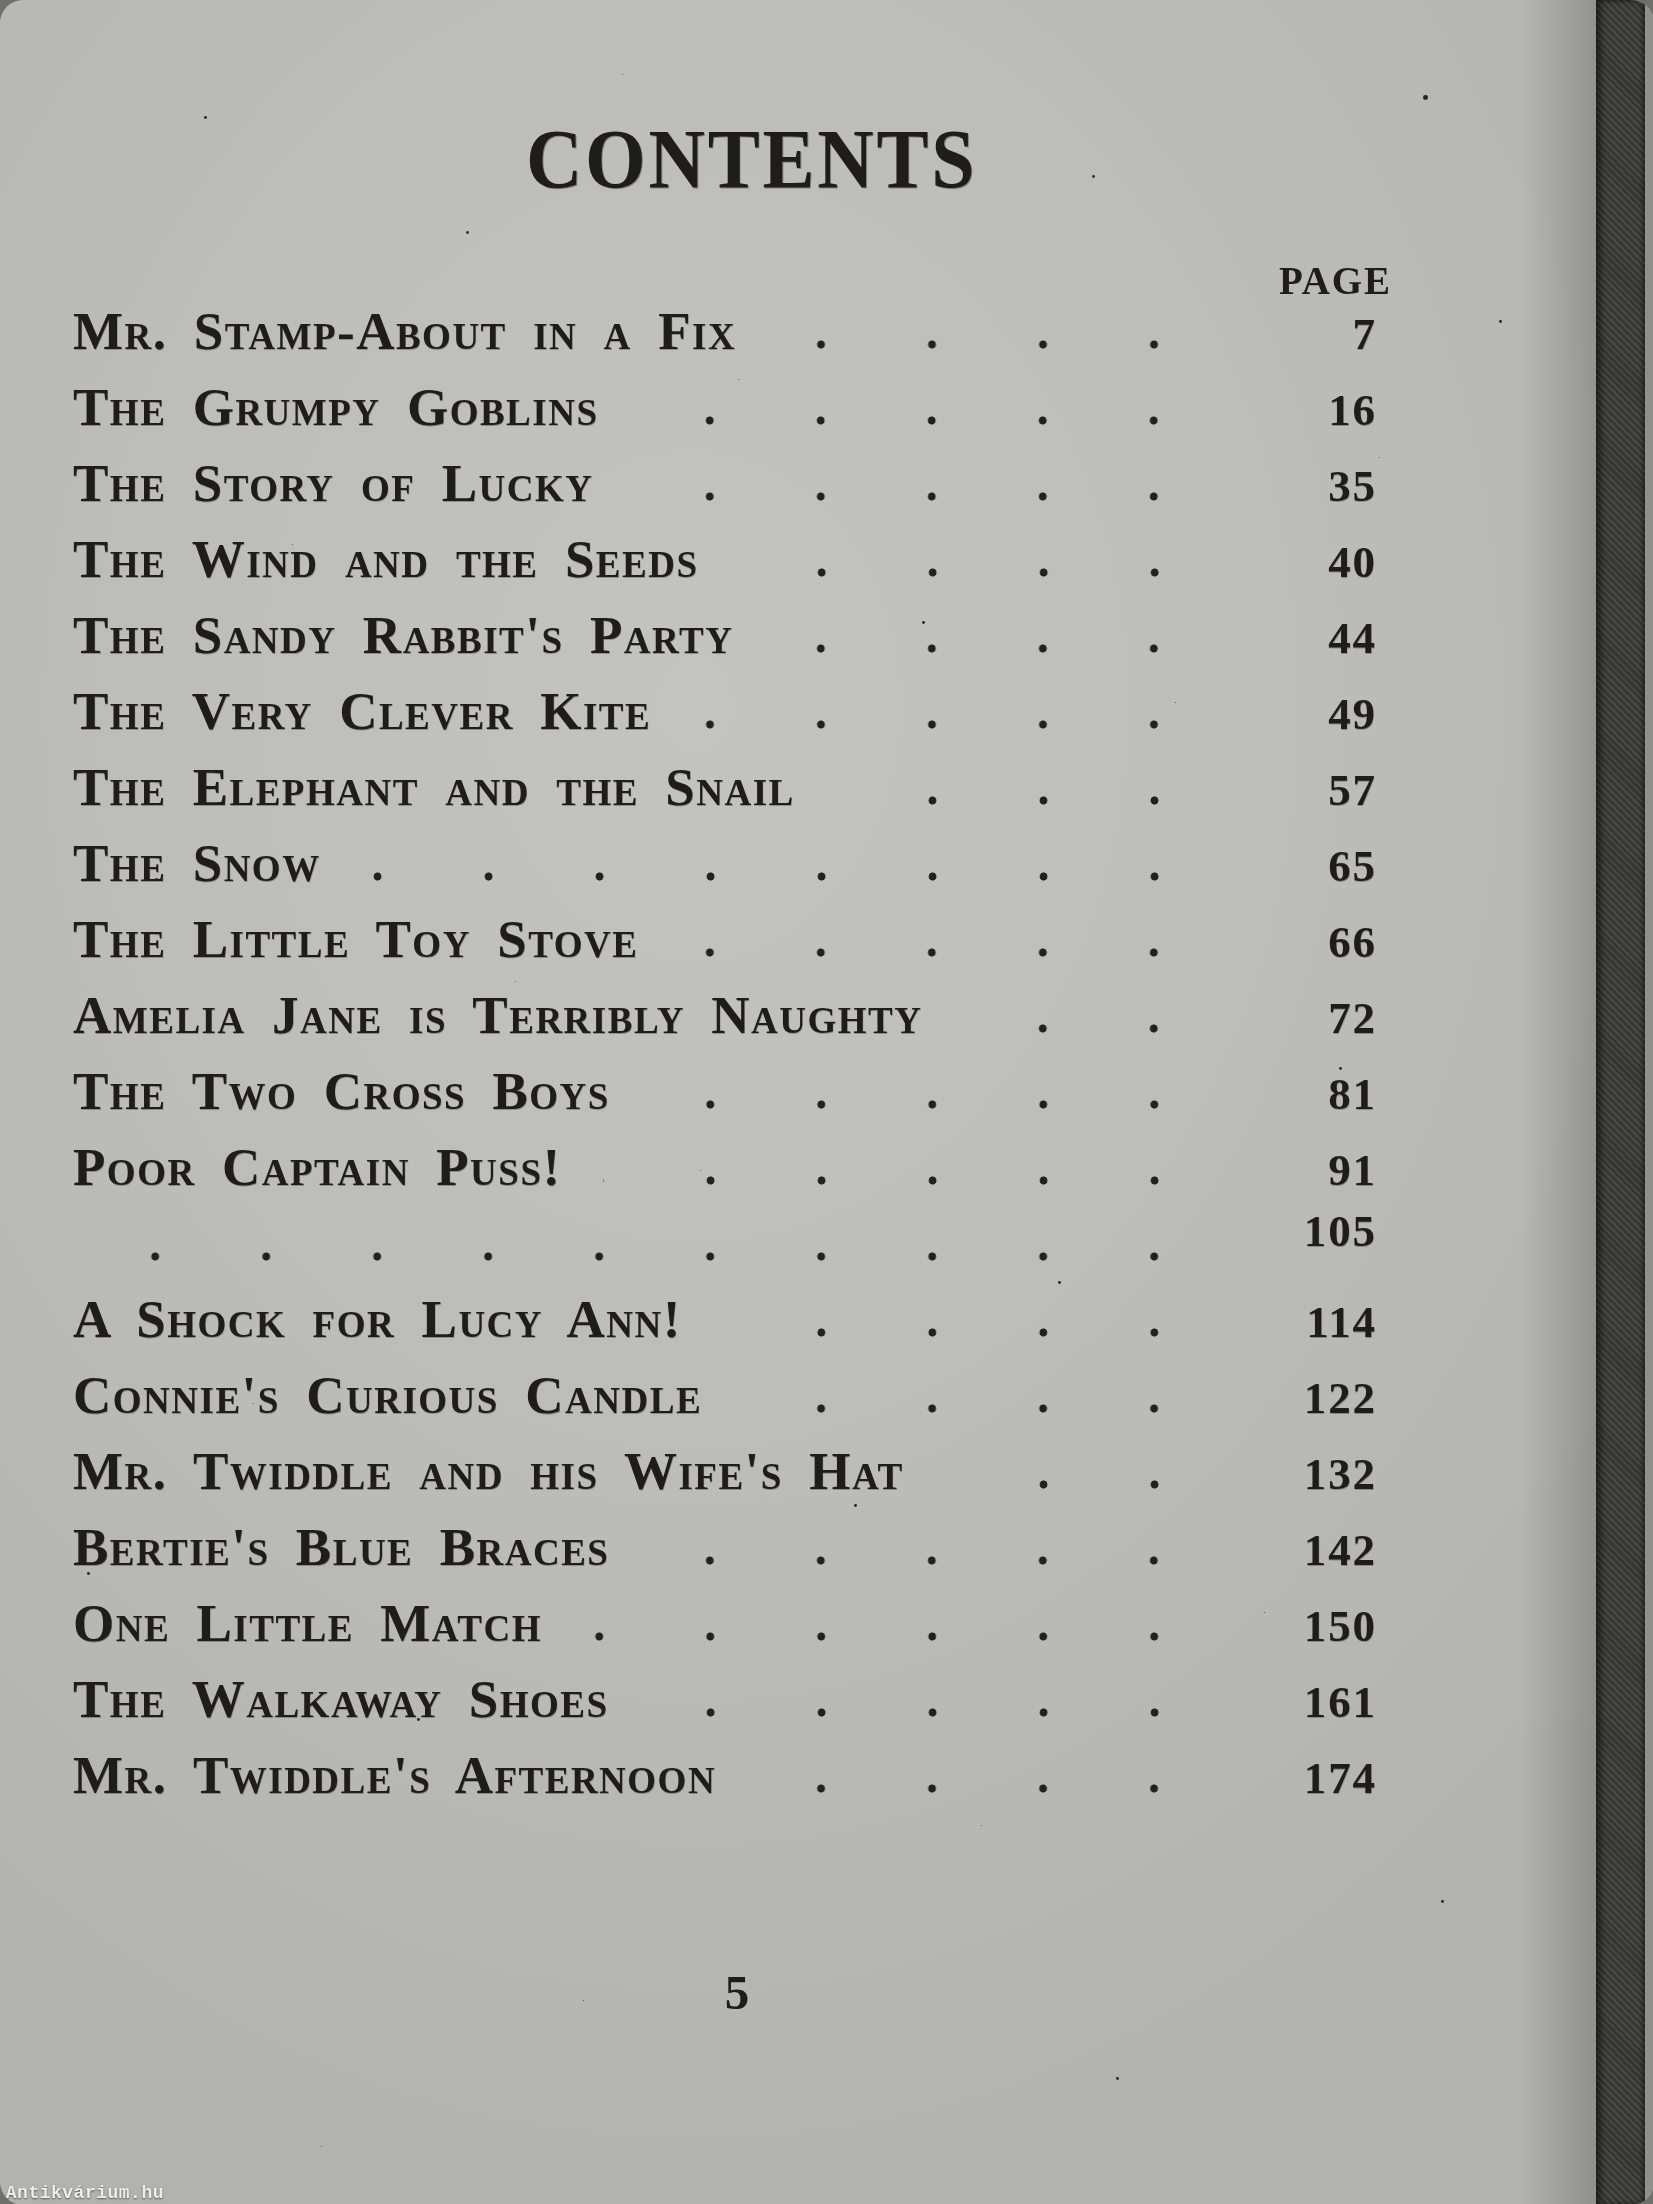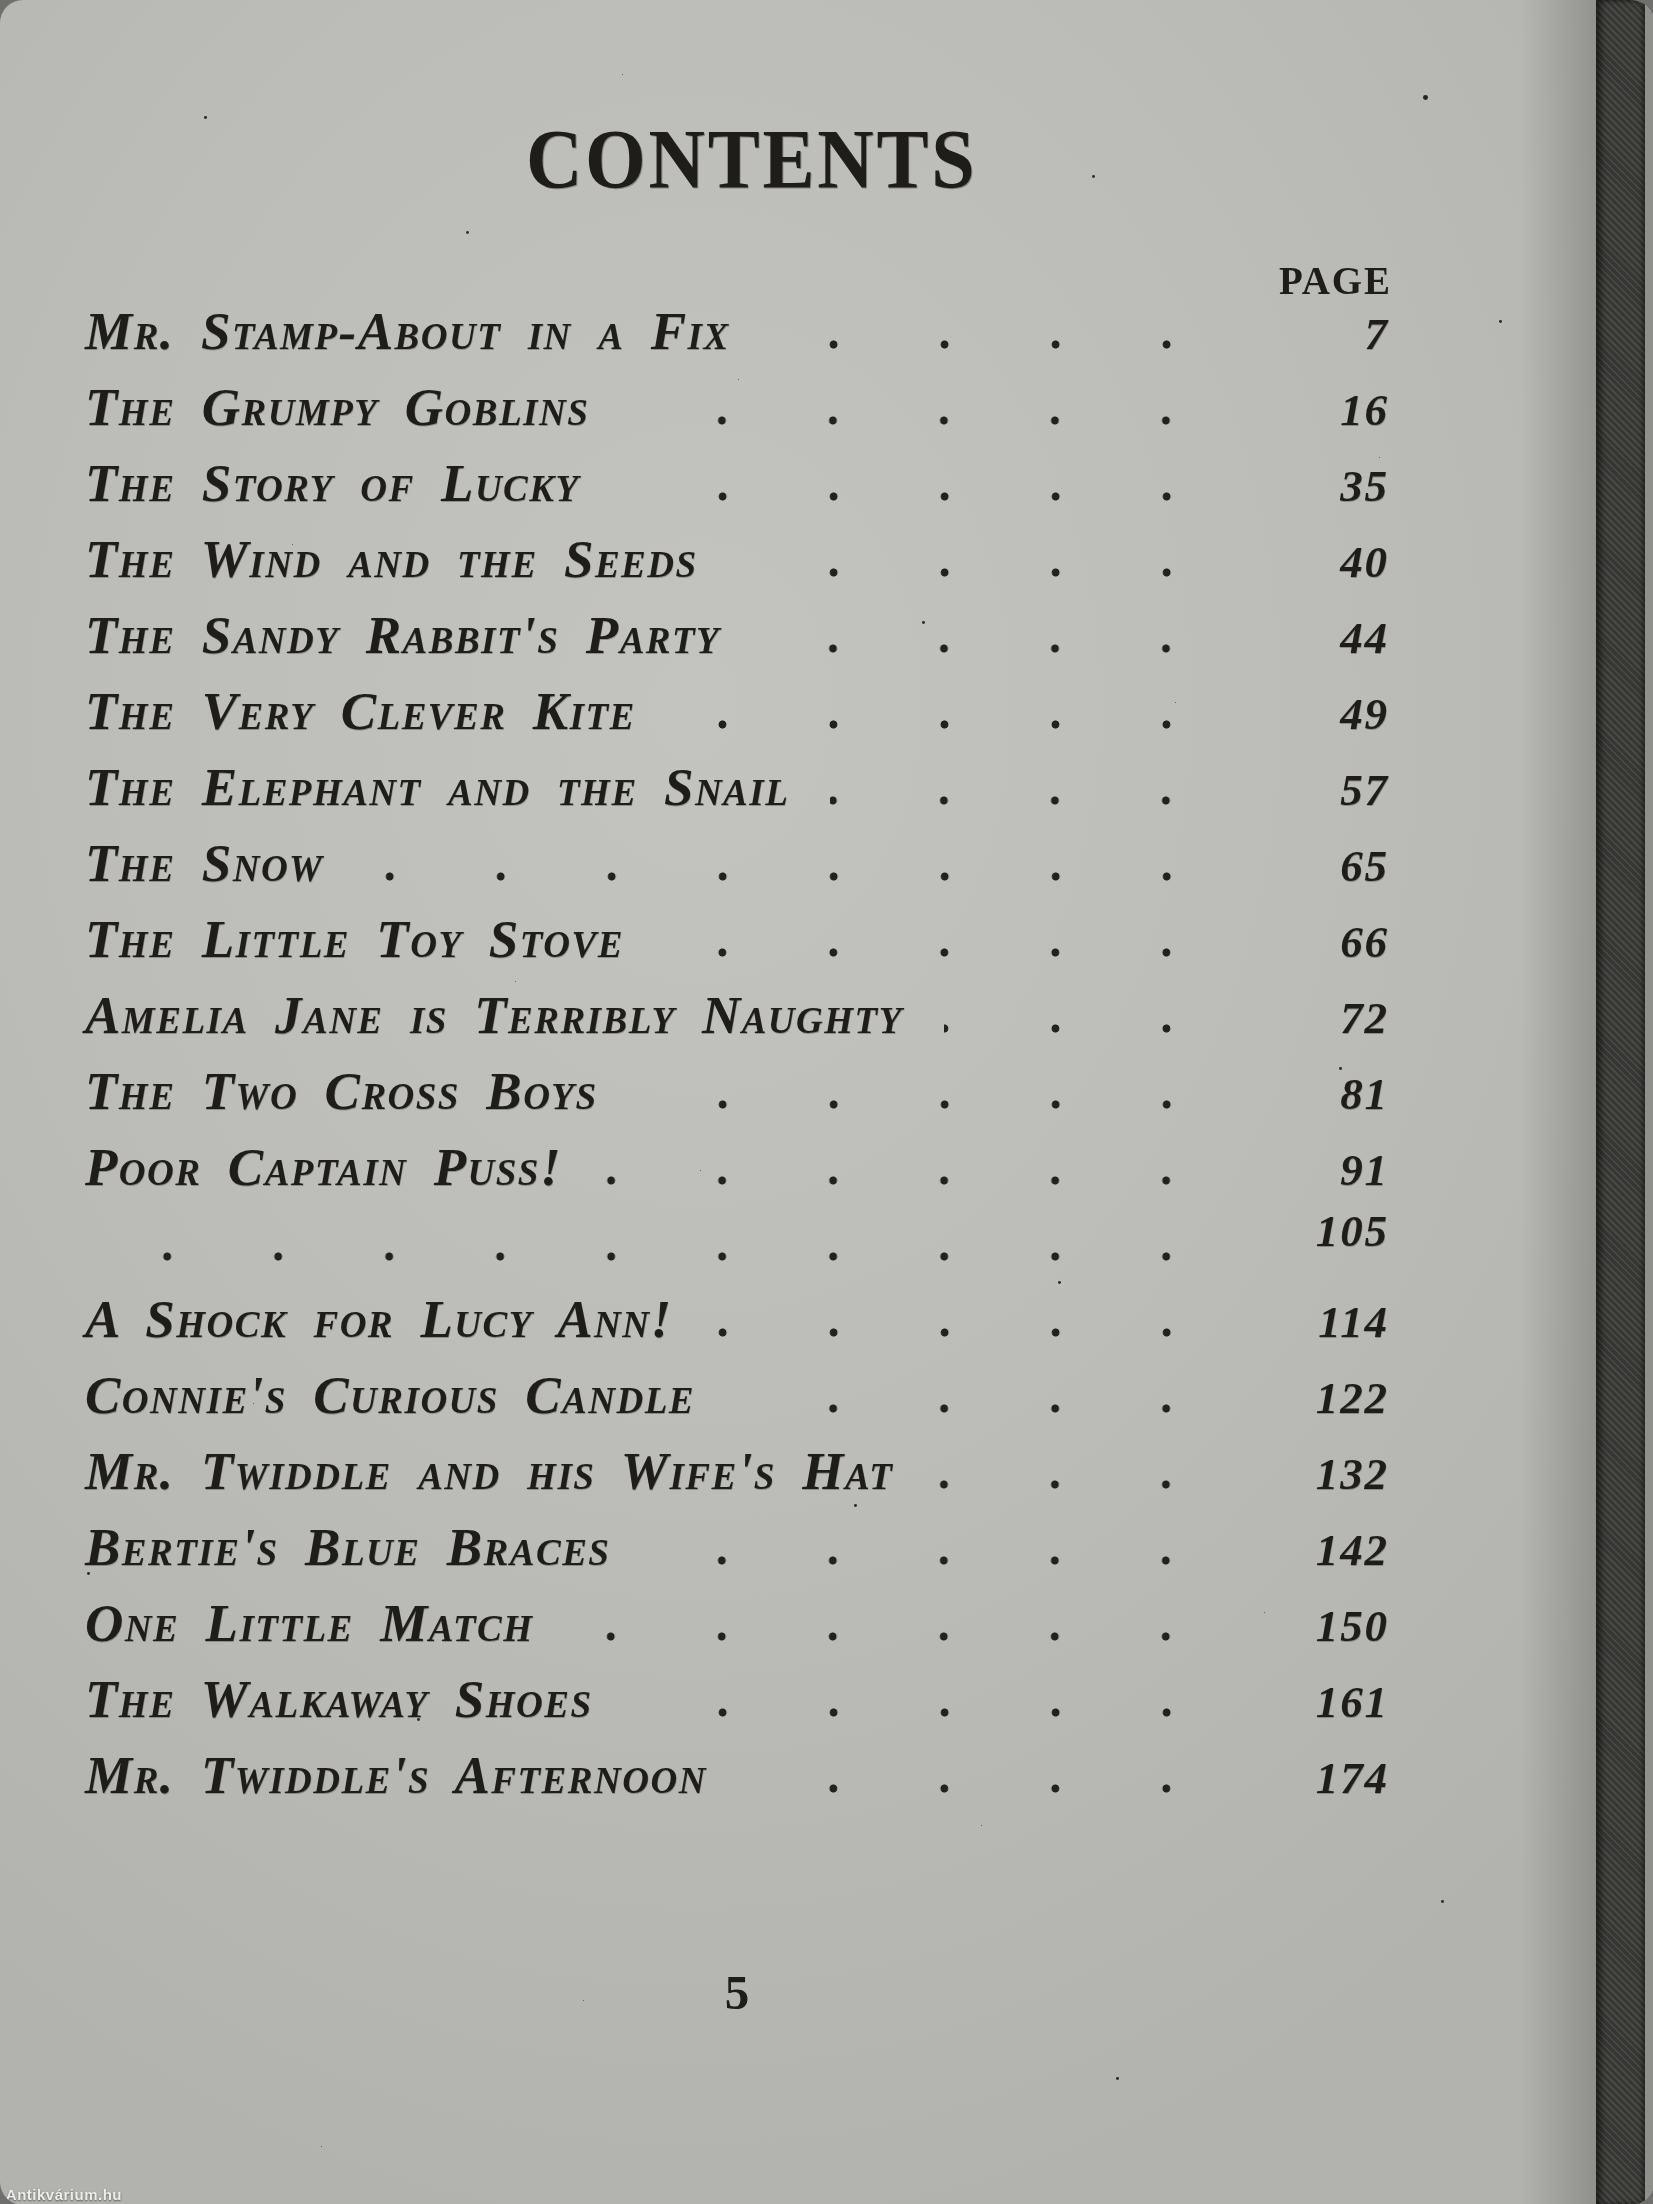--- a/index.html
+++ b/index.html
@@ -34,36 +34,36 @@
       582px 1999px 0 -1px #2b2b29, 1116px 2077px 0 0 #2b2b29, 320px 2145px 0 -1px #2b2b29,
       87px 1572px 0 0 #2b2b29, 1378px 456px 0 -1px #2b2b29;}
 
   .title{position:absolute;left:526px;top:118px;font-size:84px;font-weight:700;line-height:1;
     letter-spacing:2.9px;transform:scaleX(0.93);transform-origin:left top;white-space:nowrap;
     text-shadow:1px 1px 0 rgba(30,29,26,0.35);}
 
   .col-header{position:absolute;top:225px;left:1246px;width:146px;text-align:right;
     font-size:39px;font-weight:700;letter-spacing:1.9px;line-height:1;margin-top:36px;}
 
-  .toc{position:absolute;left:85px;top:293px;width:1304px;font-style:italic;}
+  .toc{position:absolute;left:73px;top:293px;width:1304px;}
   .row{display:flex;align-items:baseline;height:76px;}
   .row .t{font-size:53px;font-weight:700;line-height:76px;
     font-variant:small-caps;letter-spacing:1.5px;word-spacing:11.6px;white-space:nowrap;
     text-shadow:0.5px 0.5px 0 rgba(30,29,26,0.3);}
   .row .leader{flex:1;height:8.7px;align-self:flex-end;margin:0 21.3px 20.4px 41px;
     background-image:radial-gradient(circle at center, #222120 0, #222120 3.5px, rgba(0,0,0,0) 4.3px);
     background-size:111px 8.7px;background-position:right center;background-repeat:repeat-x;}
   .row .p{width:146px;text-align:right;font-size:45px;font-weight:700;letter-spacing:1.9px;
     font-variant-numeric:oldstyle-nums;text-shadow:0.5px 0.5px 0 rgba(30,29,26,0.3);}
 
   .folio{position:absolute;left:679px;top:1968px;width:116px;text-align:center;
     font-size:49px;font-weight:700;line-height:1;}
 
   .watermark{position:absolute;left:5.8px;bottom:1.9px;
-    font-family:Liberation Sans, sans-serif;font-weight:700;font-size:15px;
+    font-family:Liberation Mono, monospace;font-weight:700;font-size:18px;
     color:#ededea;letter-spacing:0.5px;text-shadow:0 1px 1.9px rgba(55,55,52,0.75);}
 </style>
 </head>
 <body>
 
 <div class="page">
 
   <div class="speck"></div>
 
   <h1 class="title" style="margin:0;">CONTENTS</h1>

